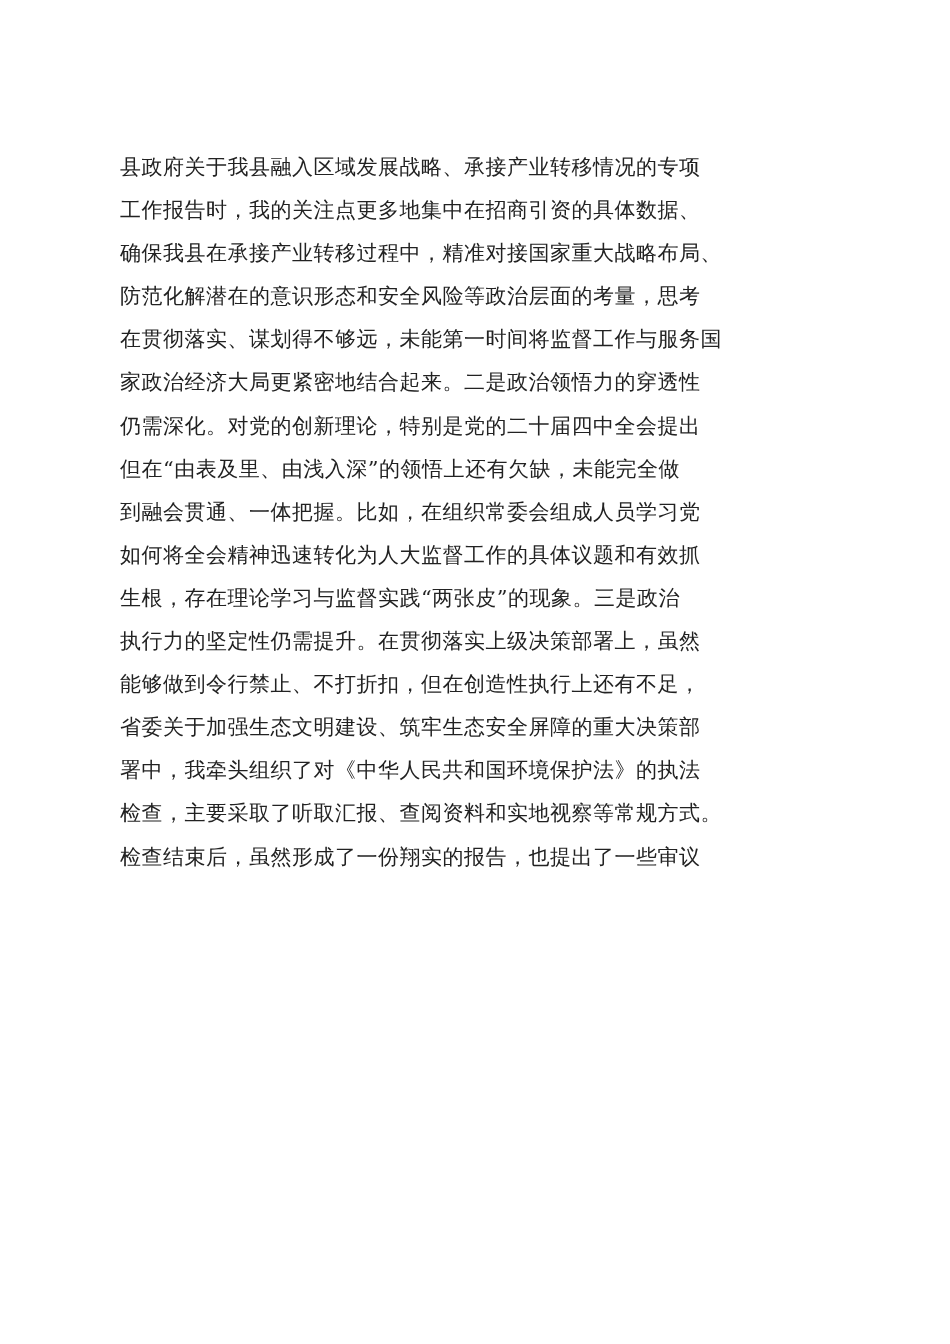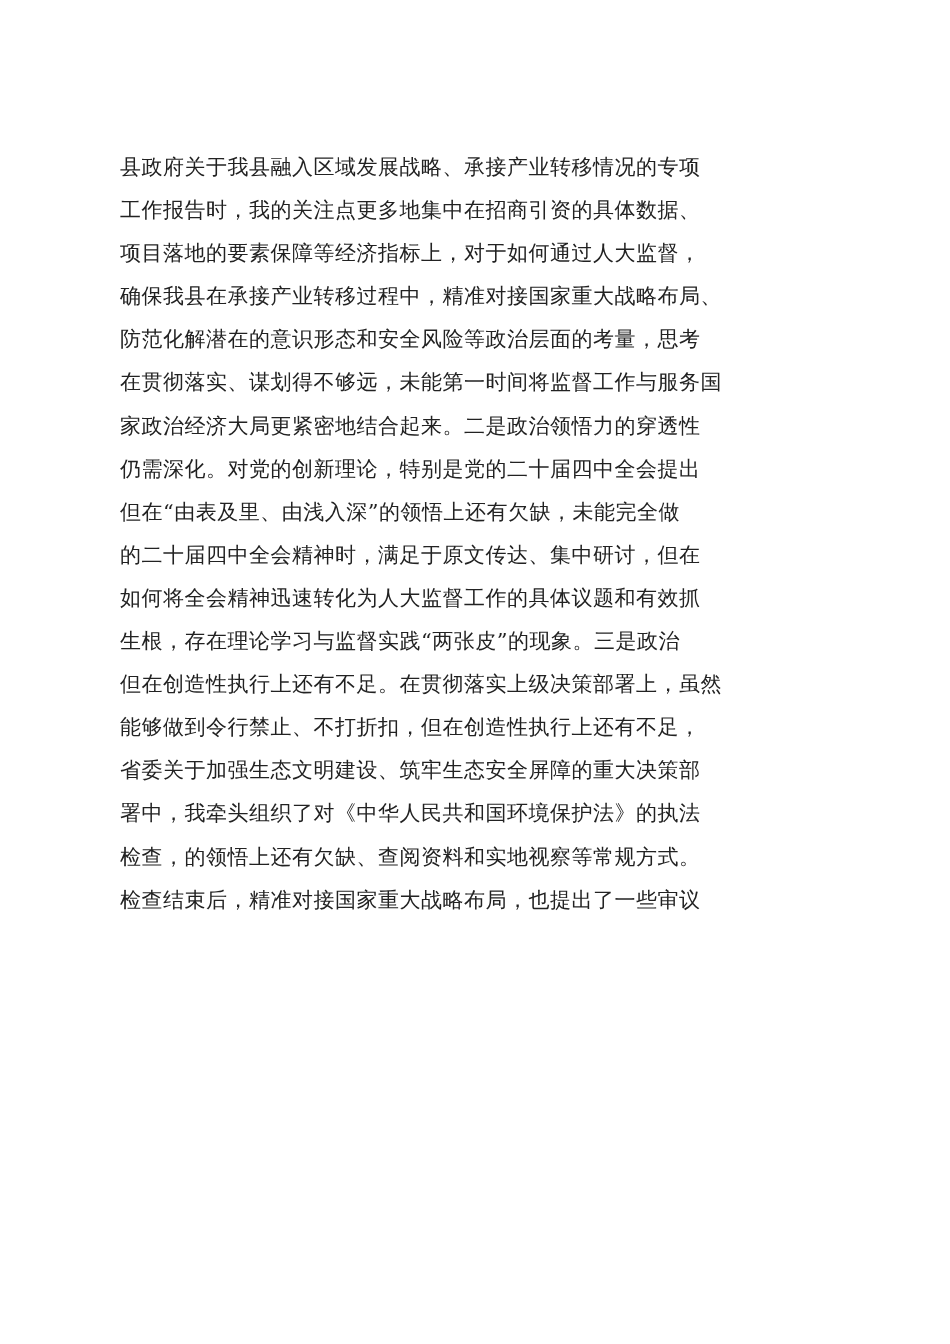--- a/index.html
+++ b/index.html
@@ -17,30 +17,29 @@
     letter-spacing: 0.5px;
   }
 </style>
 </head>
 <body>
 
 <div class="page">
   <div class="body-text">
     <div class="line">县政府关于我县融入区域发展战略、承接产业转移情况的专项</div>
     <div class="line">工作报告时，我的关注点更多地集中在招商引资的具体数据、</div>
-    <div class="line">项目落地的要素保障等经济指标上，对于如何通过人大监督，</div>
     <div class="line">确保我县在承接产业转移过程中，精准对接国家重大战略布局、</div>
     <div class="line">防范化解潜在的意识形态和安全风险等政治层面的考量，思考</div>
     <div class="line">在贯彻落实、谋划得不够远，未能第一时间将监督工作与服务国</div>
     <div class="line">家政治经济大局更紧密地结合起来。二是政治领悟力的穿透性</div>
     <div class="line">仍需深化。对党的创新理论，特别是党的二十届四中全会提出</div>
     <div class="line">但在“由表及里、由浅入深”的领悟上还有欠缺，未能完全做</div>
-    <div class="line">的二十届四中全会精神时，满足于原文传达、集中研讨，但在</div>
+    <div class="line">到融会贯通、一体把握。比如，在组织常委会组成人员学习党</div>
     <div class="line">如何将全会精神迅速转化为人大监督工作的具体议题和有效抓</div>
     <div class="line">生根，存在理论学习与监督实践“两张皮”的现象。三是政治</div>
-    <div class="line">但在创造性执行上还有不足。在贯彻落实上级决策部署上，虽然</div>
+    <div class="line">执行力的坚定性仍需提升。在贯彻落实上级决策部署上，虽然</div>
     <div class="line">能够做到令行禁止、不打折扣，但在创造性执行上还有不足，</div>
     <div class="line">省委关于加强生态文明建设、筑牢生态安全屏障的重大决策部</div>
     <div class="line">署中，我牵头组织了对《中华人民共和国环境保护法》的执法</div>
-    <div class="line">检查，的领悟上还有欠缺、查阅资料和实地视察等常规方式。</div>
-    <div class="line">检查结束后，精准对接国家重大战略布局，也提出了一些审议</div>
+    <div class="line">检查，主要采取了听取汇报、查阅资料和实地视察等常规方式。</div>
+    <div class="line">检查结束后，虽然形成了一份翔实的报告，也提出了一些审议</div>
   </div>
 </div>
 
 </body></html>

